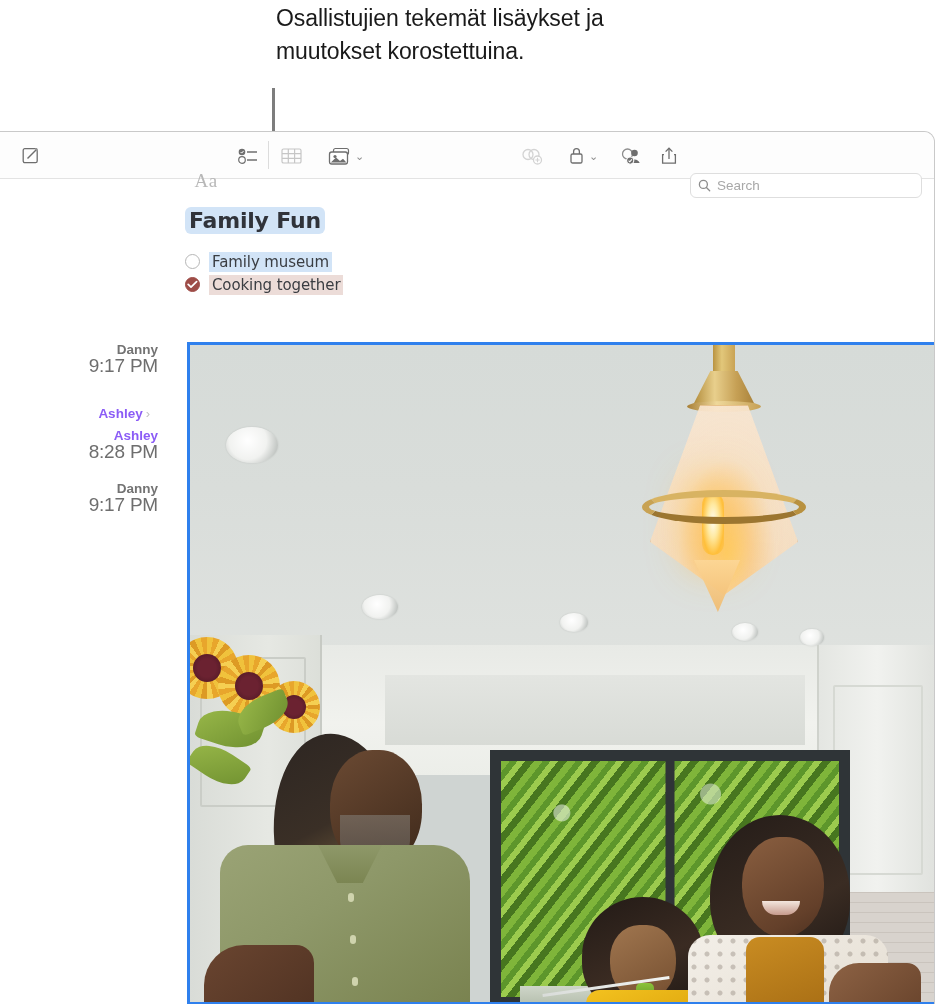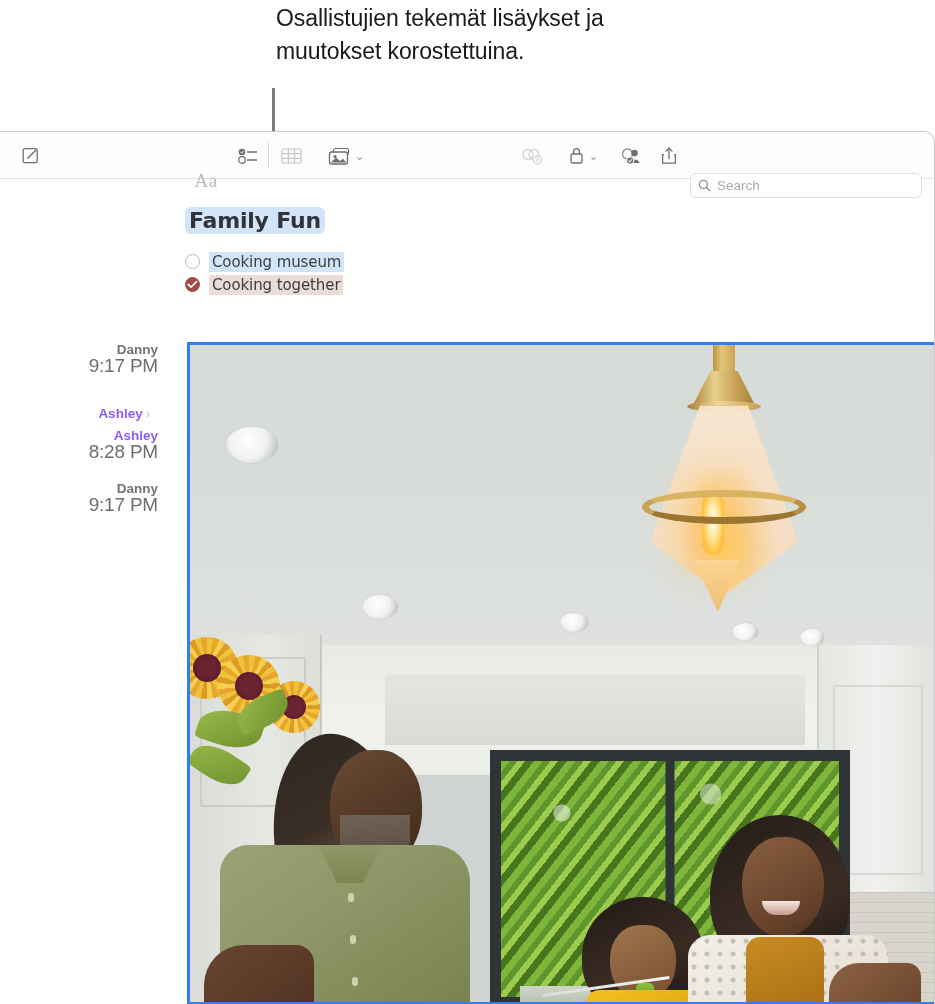--- a/index.html
+++ b/index.html
@@ -492,21 +492,21 @@
         <div class="author-time">9:17 PM</div>
       </div>
     </div>
 
     <div class="note-title" style="left:185px; top:75px;border-radius:6px;">Family Fun</div>
 
     <div class="check-list" style="left:185px; top:118px;">
 
       <div class="check-row">
         <span class="check-circle cc-empty-gray"></span>
-        <span class="check-text hl-blue">Cooking museum</span>
+        <span class="check-text hl-blue">Family museum</span>
       </div>
 
 
       <div class="check-row">
         <span class="check-circle cc-filled">
           <svg width="11" height="9" viewBox="0 0 11 9">
               <path d="M1.2 4.4 L4 7.2 L9.6 1.6" stroke="#fff" stroke-width="1.7" fill="none" stroke-linecap="round" stroke-linejoin="round"></path>
             </svg>
         </span>
         <span class="check-text hl-pink">Cooking together</span>

